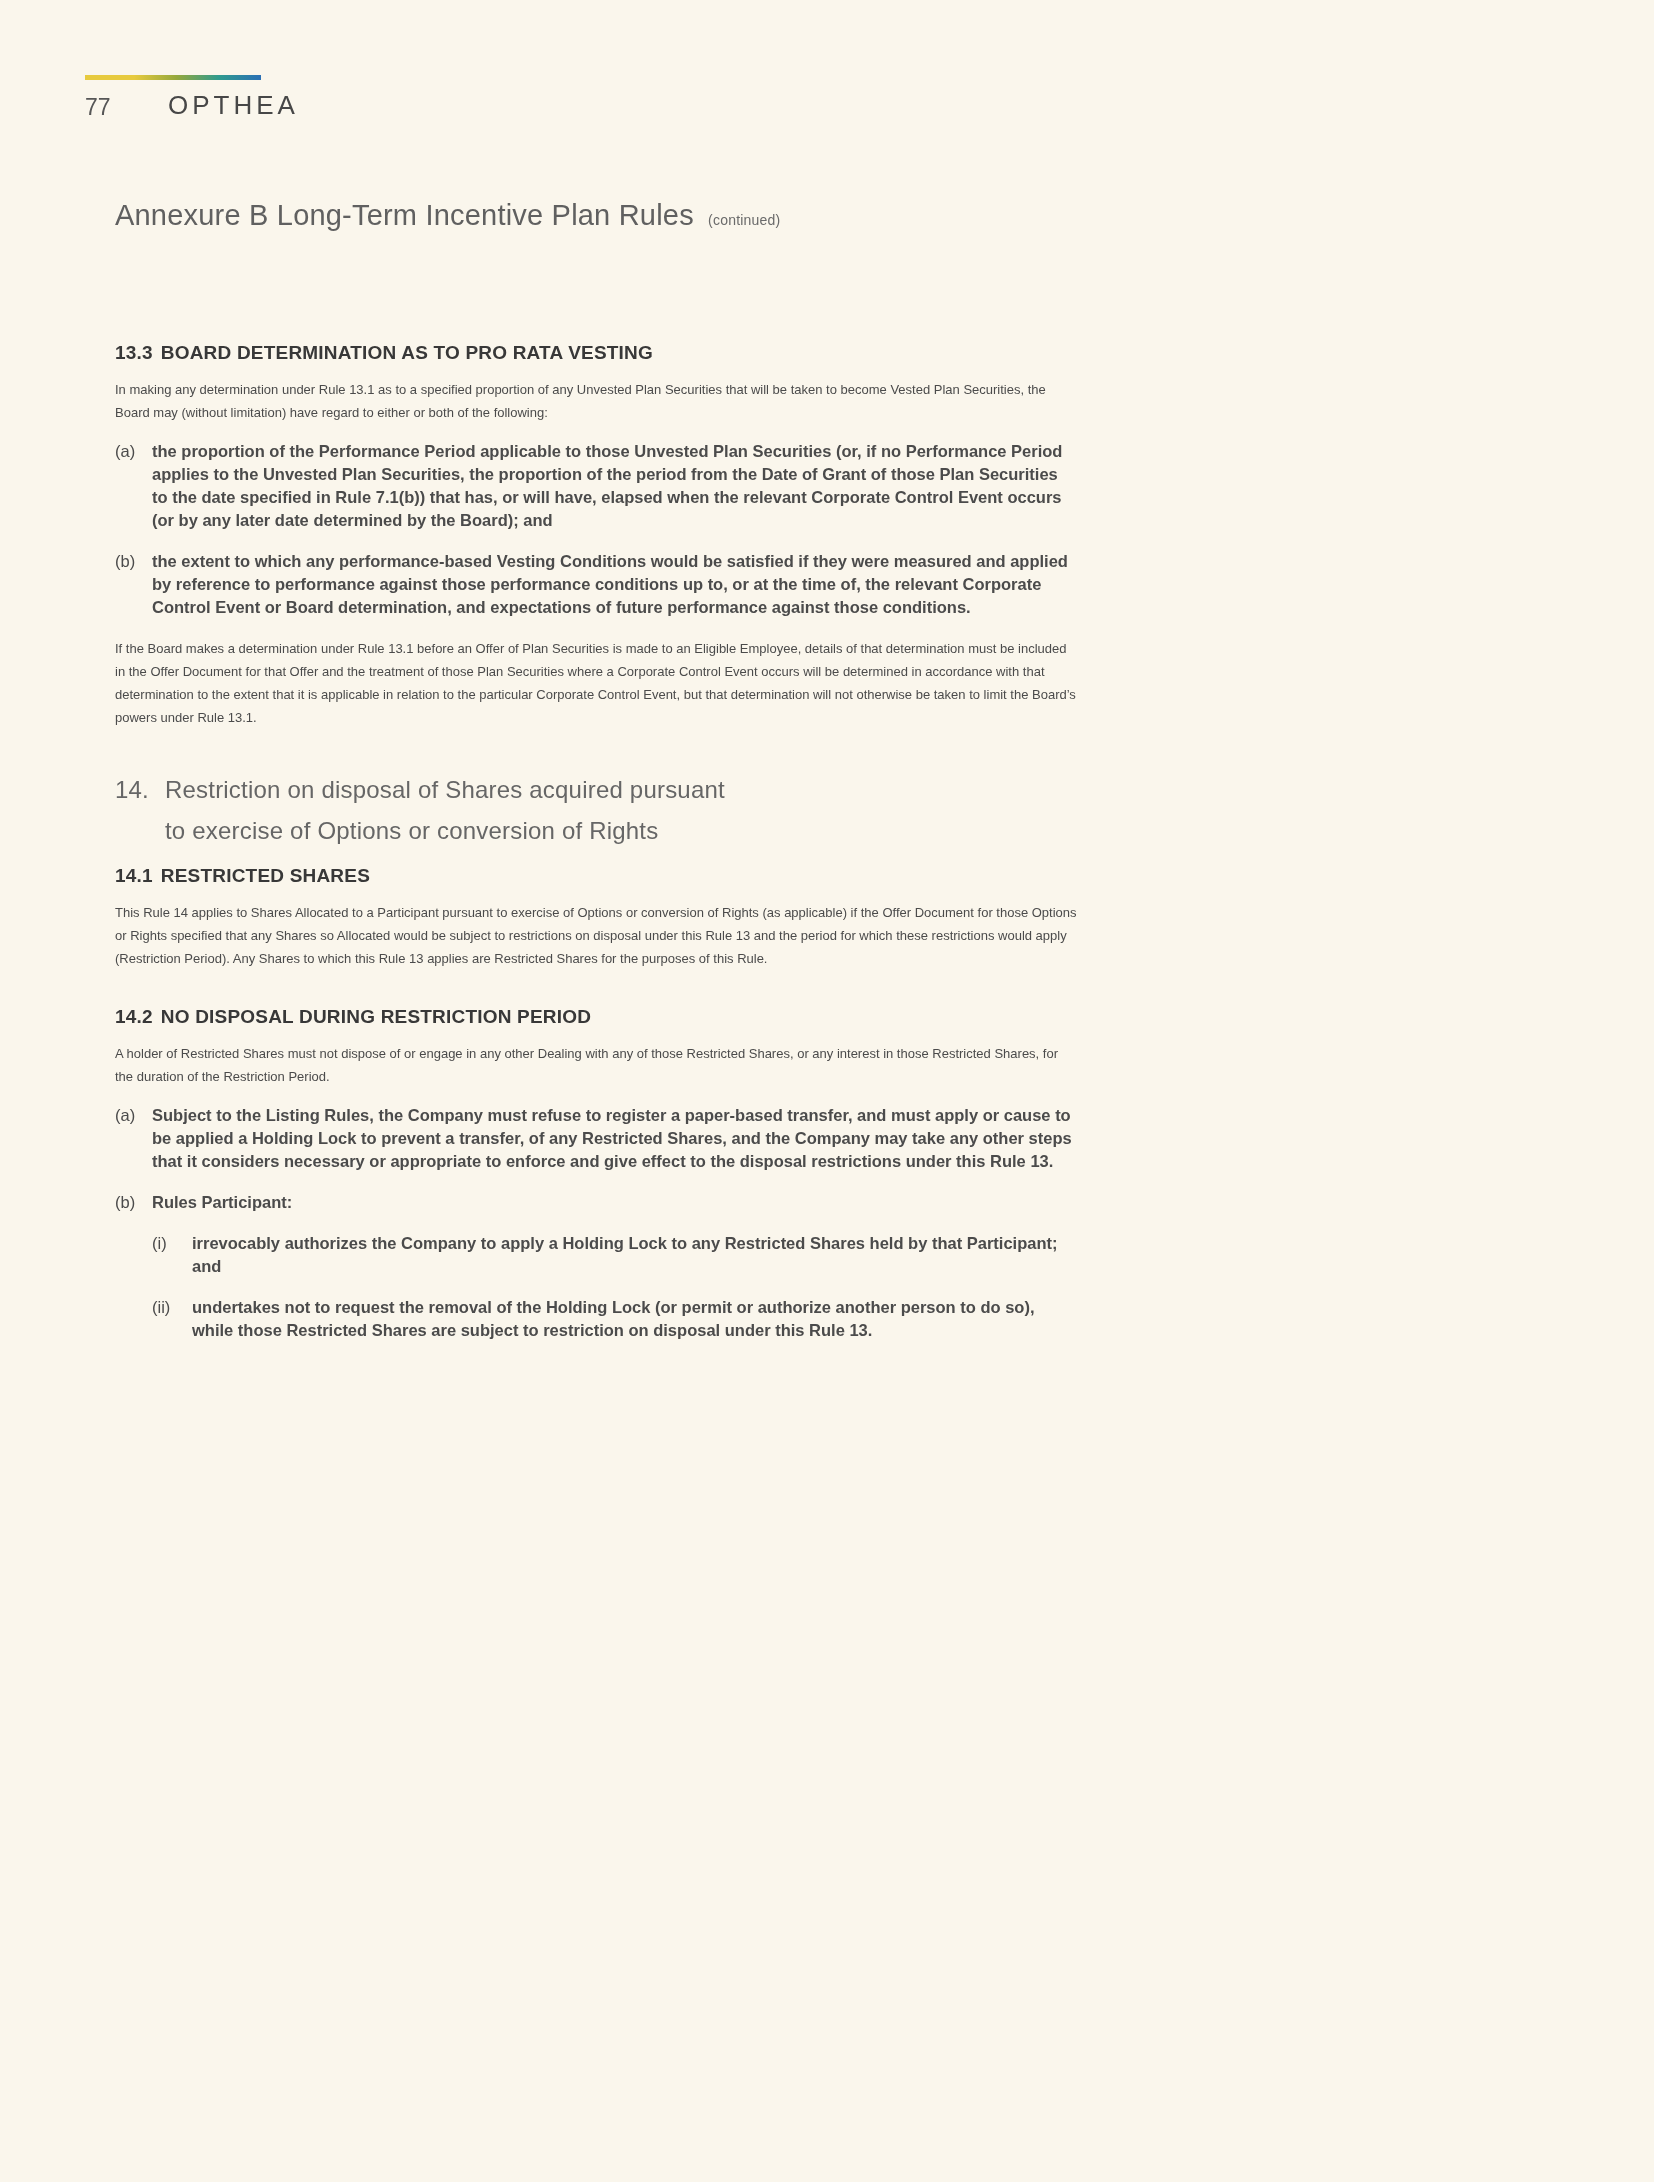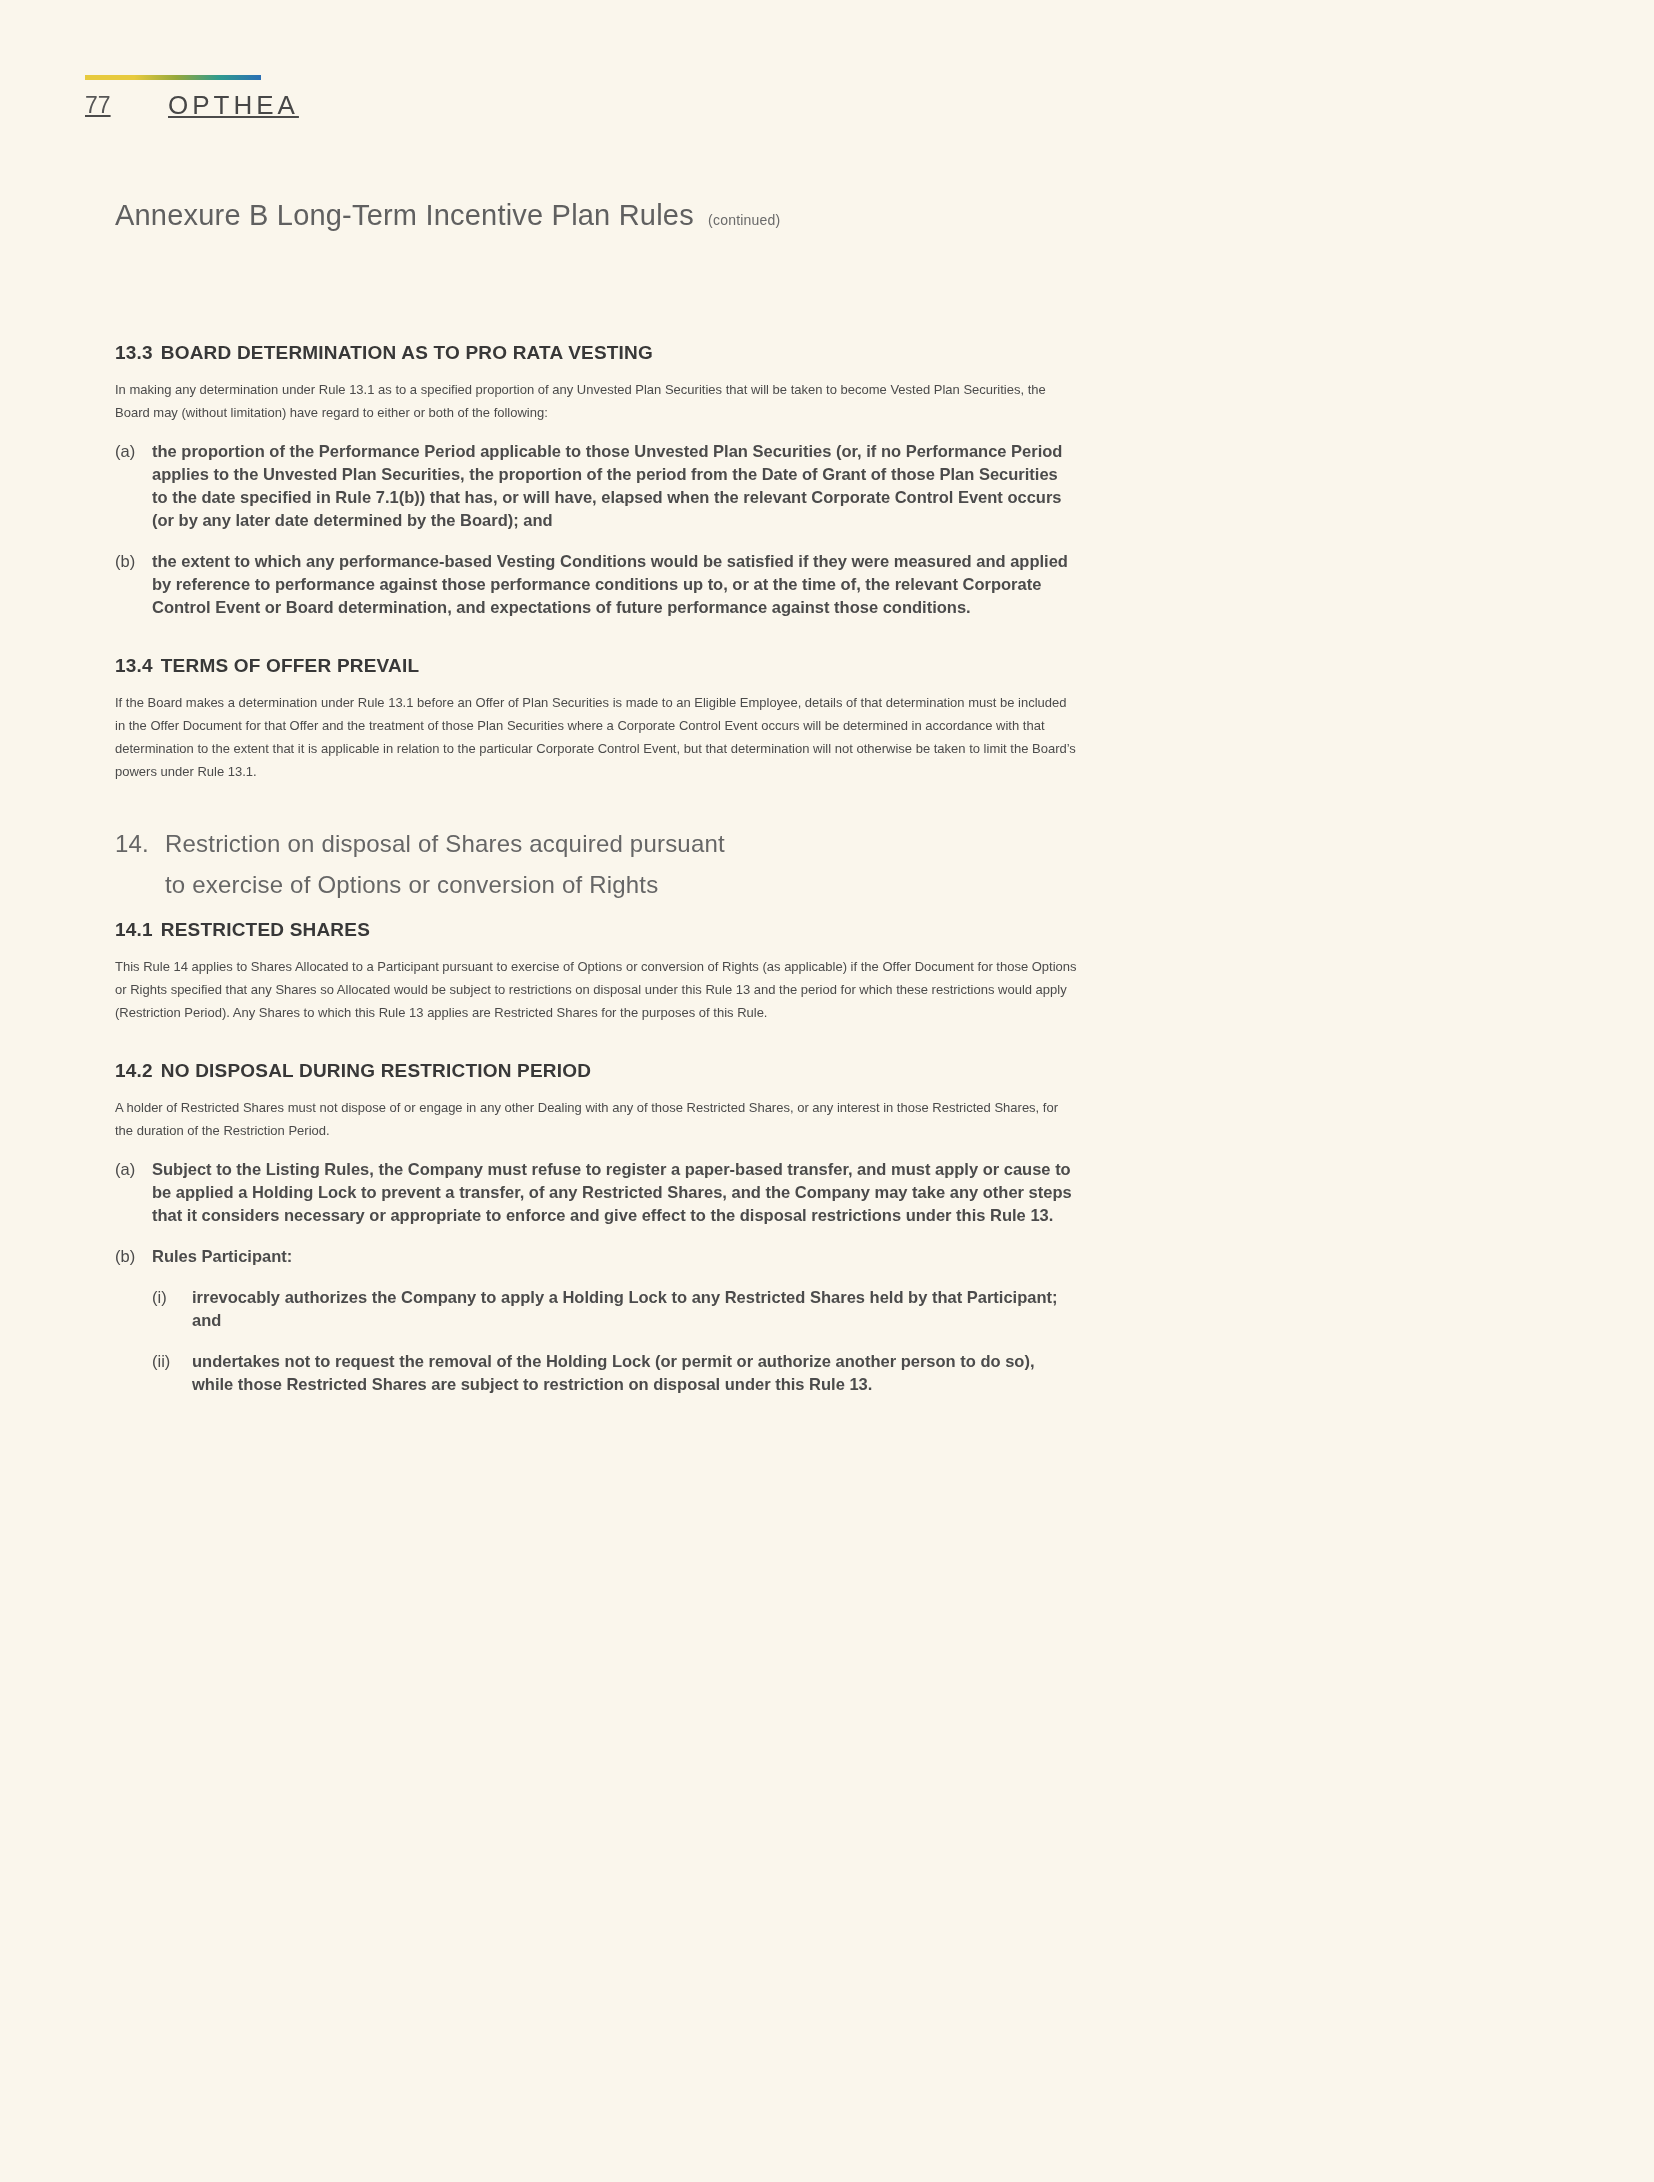--- a/index.html
+++ b/index.html
@@ -16,21 +16,21 @@
     width: 1654px;
     min-height: 2182px;
     padding: 75px 0 60px 0;
   }
   .page-header { margin-left: 85px; }
   .accent-bar {
     width: 176px;
     height: 5px;
     background: linear-gradient(90deg, #e7ca3e, #95a83c, #2f9b8e, #2b70b5);
   }
-  .header-row { display: flex; align-items: center; margin-top: 10px; text-decoration: underline; }
+  .header-row { display: flex; align-items: flex-end; margin-top: 10px; }
   .page-number { font-size: 23px; color: #565656; width: 83px; }
   .brand { font-size: 26px; letter-spacing: 4px; color: #474747; font-weight: 500; }
 
   .content { margin-left: 115px; width: 962px; }
 
   .doc-title {
     margin: 78px 0 0 0;
     font-size: 29px;
     font-weight: 400;
     color: #606060;
@@ -109,23 +109,20 @@
         <span class="li-label">(a)</span>
         <span class="li-text">the proportion of the Performance Period applicable to those Unvested Plan Securities (or, if no Performance Period applies to the Unvested Plan Securities, the proportion of the period from the Date of Grant of those Plan Securities to the date specified in Rule 7.1(b)) that has, or will have, elapsed when the relevant Corporate Control Event occurs (or by any later date determined by the Board); and</span>
       </div>
       <div class="list-item">
         <span class="li-label">(b)</span>
         <span class="li-text">the extent to which any performance-based Vesting Conditions would be satisfied if they were measured and applied by reference to performance against those performance conditions up to, or at the time of, the relevant Corporate Control Event or Board determination, and expectations of future performance against those conditions.</span>
       </div>
     </section>
 
     <section>
-      <h2 class="sub-heading">
-        <span class="h-num">13.4</span><span>TERMS OF OFFER PREVAIL</span>
-      </h2>
       <p class="body-text">If the Board makes a determination under Rule 13.1 before an Offer of Plan Securities is made to an Eligible Employee, details of that determination must be included in the Offer Document for that Offer and the treatment of those Plan Securities where a Corporate Control Event occurs will be determined in accordance with that determination to the extent that it is applicable in relation to the particular Corporate Control Event, but that determination will not otherwise be taken to limit the Board’s powers under Rule 13.1.</p>
     </section>
 
     <section>
       <h2 class="big-heading">
         <span class="big-num">14.</span>
         <span>
           <span>Restriction on disposal of Shares acquired pursuant</span><br>
           <span>to exercise of Options or conversion of Rights</span>
         </span>

